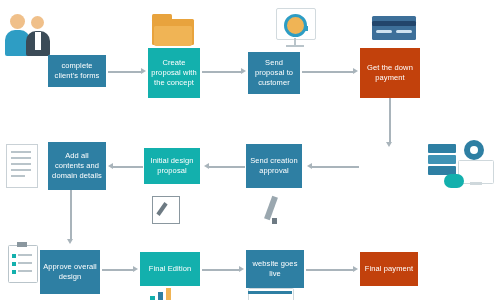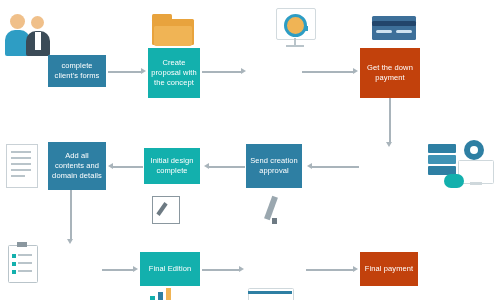--- a/index.html
+++ b/index.html
@@ -178,20 +178,23 @@
   </div>
 
   <div class="node navy" style="left:48px; top:55px; width:58px; height:32px;">
     <span>complete client's forms</span>
   </div>
 
   <div class="node teal" style="left:148px; top:48px; width:52px; height:50px;">
     <span>Create proposal with the concept</span>
   </div>
 
+  <div class="node navy" style="left:248px; top:52px; width:52px; height:42px;">
+    <span>Send proposal to customer</span>
+  </div>
 
   <div class="node steel" style="left:360px; top:48px; width:60px; height:50px;">
     <span>Get the down payment</span>
   </div>
 
   <div class="arrow h" style="left:108px; top:71px; width:33px;"></div>
   <div class="ahead right" style="left:141px; top:67.5px;"></div>
 
   <div class="arrow h" style="left:202px; top:71px; width:39px;"></div>
   <div class="ahead right" style="left:241px; top:67.5px;"></div>
@@ -230,21 +233,21 @@
     <div class="monitor" style="left:30px; top:20px; width:34px; height:22px;"></div>
     <div class="doc-line" style="left:42px; top:42px; width:12px; height:3px; background:#cfd8dc;"></div>
     <div class="cloud" style="left:16px; top:34px; width:20px; height:14px; border-radius:8px;"></div>
   </div>
 
   <div class="node navy" style="left:48px; top:142px; width:58px; height:48px;">
     <span>Add all contents and domain details</span>
   </div>
 
   <div class="node teal" style="left:144px; top:148px; width:56px; height:36px;">
-    <span>Initial design complete</span>
+    <span>Initial design proposal</span>
   </div>
 
   <div class="node navy" style="left:246px; top:144px; width:56px; height:44px;">
     <span>Send creation approval</span>
   </div>
 
 
   <div class="arrow h" style="left:312px; top:166px; width:47px;"></div>
   <div class="ahead left" style="left:307px; top:162.5px;"></div>
 
@@ -272,25 +275,31 @@
     <div class="doc-line" style="left:0; top:10px; width:5px; height:6px; background:#13b0ad;"></div>
     <div class="doc-line" style="left:8px; top:6px; width:5px; height:10px; background:#2e7fa3;"></div>
     <div class="doc-line" style="left:16px; top:2px; width:5px; height:14px; background:#f0b455;"></div>
   </div>
 
   <div class="icon" style="left:248px; top:288px; width:46px; height:14px;">
     <div class="monitor" style="left:0; top:0; width:44px; height:14px;"></div>
     <div class="doc-line" style="left:0; top:3px; width:44px; height:3px; background:#2e7fa3;"></div>
   </div>
 
+  <div class="node navy" style="left:40px; top:250px; width:60px; height:44px;">
+    <span>Approve overall design</span>
+  </div>
 
   <div class="node teal" style="left:140px; top:252px; width:60px; height:34px;">
     <span>Final Edition</span>
   </div>
 
+  <div class="node navy" style="left:246px; top:250px; width:58px; height:38px;">
+    <span>website goes live</span>
+  </div>
 
   <div class="node steel" style="left:360px; top:252px; width:58px; height:34px;">
     <span>Final payment</span>
   </div>
 
   <div class="arrow h" style="left:102px; top:269px; width:31px;"></div>
   <div class="ahead right" style="left:133px; top:265.5px;"></div>
 
   <div class="arrow h" style="left:202px; top:269px; width:37px;"></div>
   <div class="ahead right" style="left:239px; top:265.5px;"></div>

